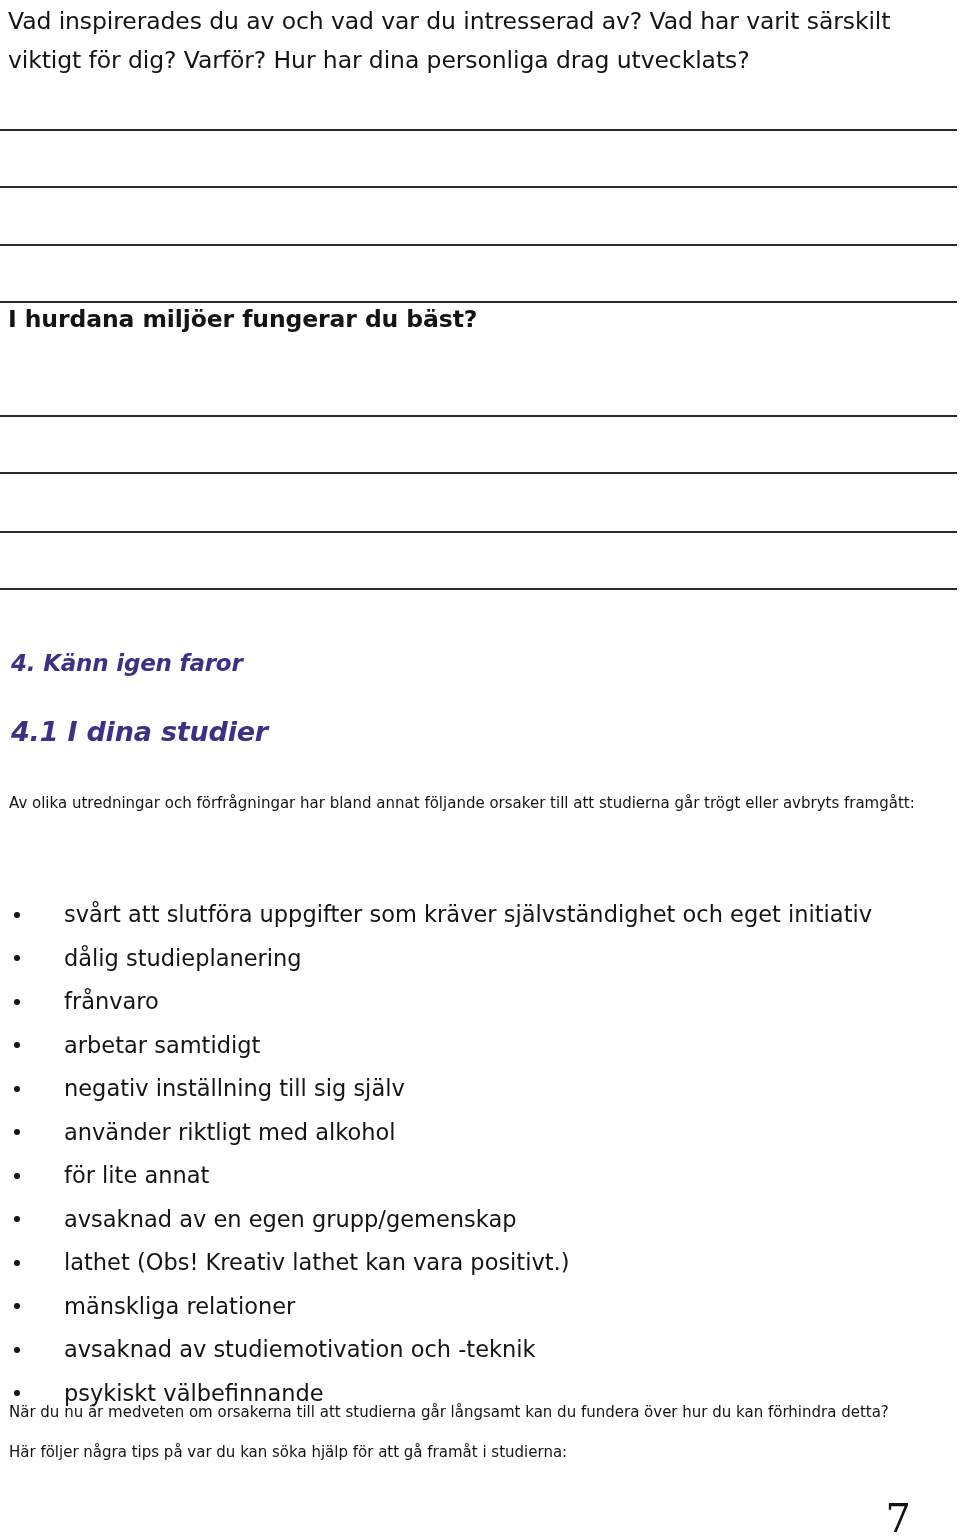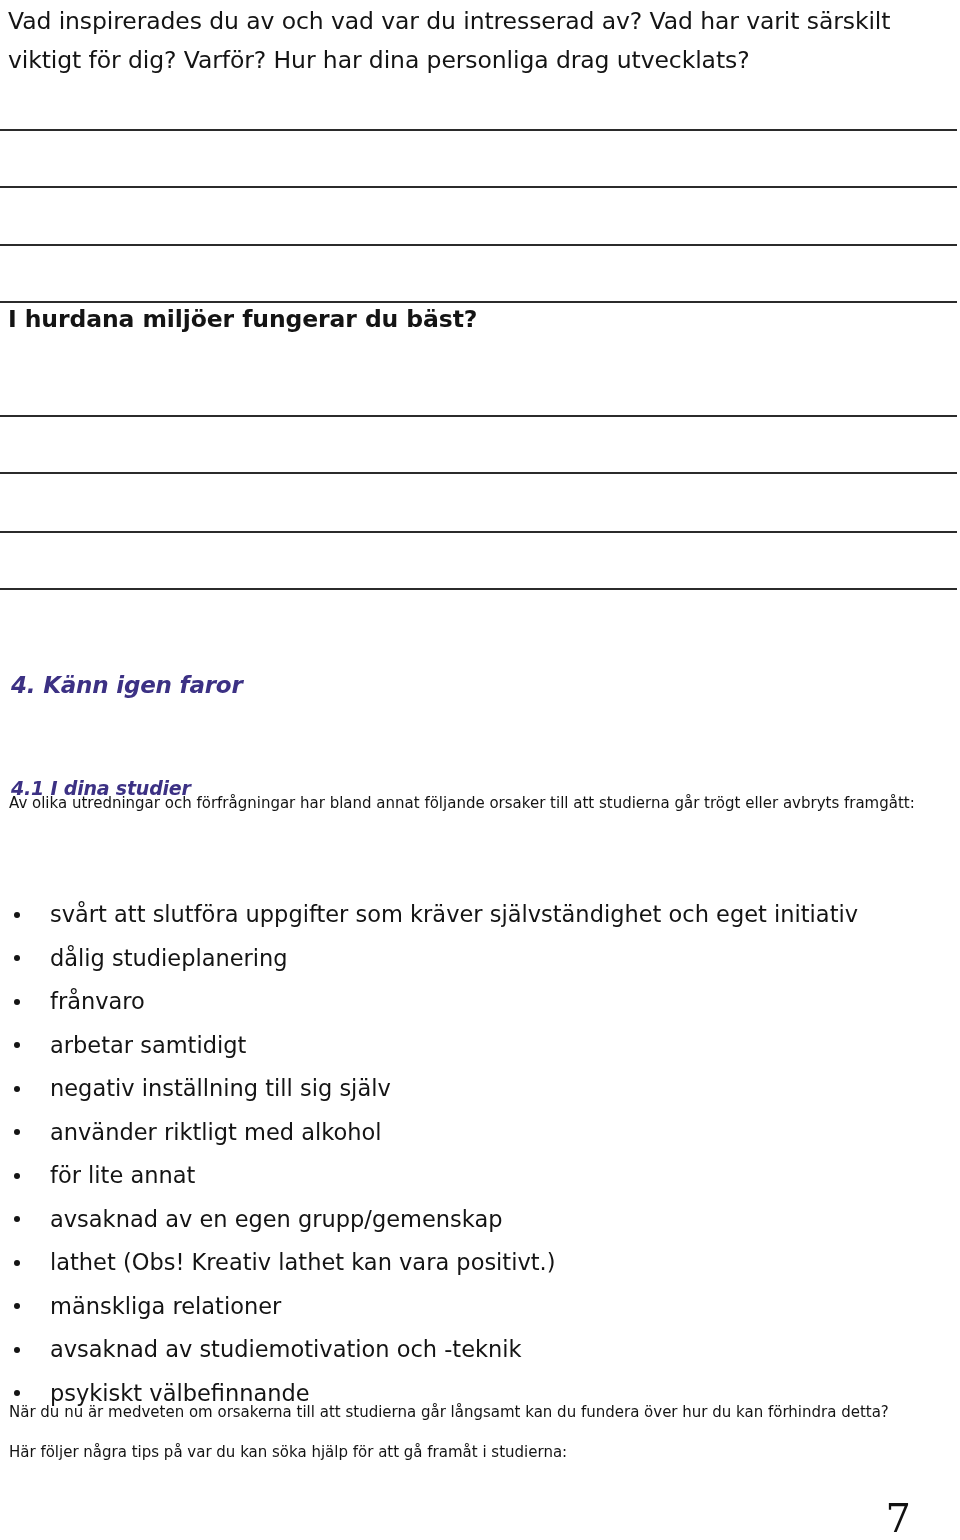--- a/index.html
+++ b/index.html
@@ -50,27 +50,27 @@
   .heading {
     position: absolute;
     left: 11px;
     color: #3c3184;
     font-weight: bold;
     font-style: italic;
     font-family: "DejaVu Sans", sans-serif;
     letter-spacing: -0.2px;
   }
   .h-main {
-    top: 672px;
+    top: 650px;
     font-size: 23px;
     text-align: right;
   }
   .h-sub {
-    top: 777px;
-    font-size: 19px;
+    top: 716px;
+    font-size: 27px;
   }
 
   
   .body-para {
     position: absolute;
     left: 9px;
     right: 6px;
     font-size: 15px;
     line-height: 40px;
     color: #141414;
@@ -83,21 +83,21 @@
     position: absolute;
     left: 0;
     top: 893px;
     width: 920px;
     margin: 0;
     padding: 0;
     list-style: none;
   }
   .bullets li {
     position: relative;
-    padding-left: 50px;
+    padding-left: 64px;
     font-size: 22.5px;
     line-height: 43.5px;
     color: #141414;
   }
   .bullets li .dot {
     position: absolute;
     left: 14px;
     top: 50%;
     width: 6px;
     height: 6px;

